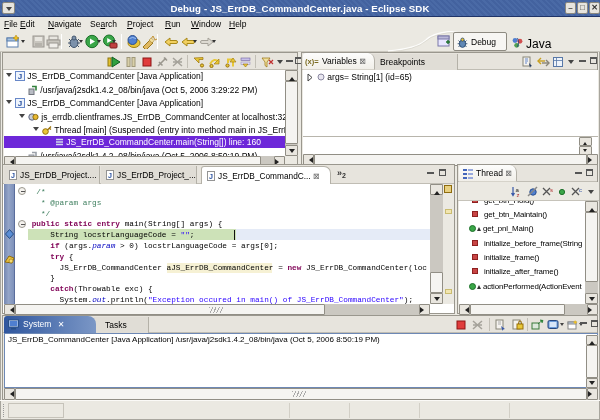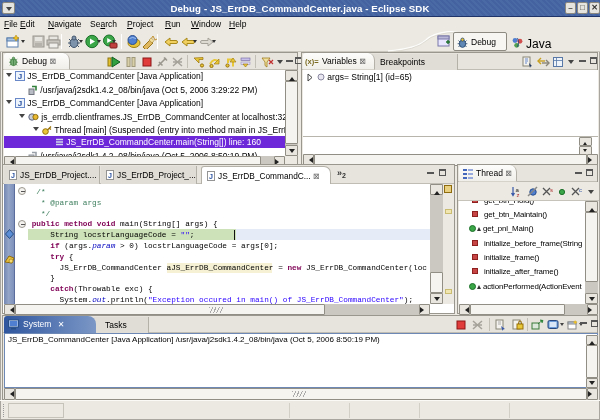--- a/index.html
+++ b/index.html
@@ -156,28 +156,20 @@
     <svg class="abs ico" style="left:511px;top:4px;width:13px" viewBox="0 0 16 15">
         <circle cx="5" cy="5" r="3" fill="#4f7fd0"></circle>
         <circle cx="11" cy="6" r="3" fill="#d05050"></circle>
         <circle cx="7" cy="11" r="3" fill="#50a050"></circle>
         <path d="M8 2q3 5 0 11" stroke="#204080" fill="none"></path>
       </svg>
     <div class="abs" style="left:526px;top:6px;font-size:12px">Java</div>
   </div>
   <div id="debugv" class="abs view" style="left:2px;top:52px;width:296px;height:114px">
     <div class="tabrow"></div>
-    <div class="vtab" style="width:66px">
-      <svg style="position:absolute;left:4px;top:3px;width:11px;height:11px" viewBox="0 0 16 16">
-          <ellipse cx="8" cy="9" rx="4.5" ry="5" fill="#76ac76" stroke="#3a7a3a"></ellipse>
-          <path d="M2.5 4.5l2.5 2M13.5 4.5l-2.5 2M1.5 9h3.5M14.5 9h-3.5M2.5 13.5l2.5-2M13.5 13.5l-2.5-2M8 4v10" stroke="#3a7a3a"></path>
-          <circle cx="8" cy="3.5" r="1.8" fill="#76ac76" stroke="#3a7a3a"></circle>
-        </svg>
-      <span style="margin-left:13px">Debug</span> <span class="close">⊠</span>
-    </div>
 
     <svg class="abs" style="left:104px;top:3px;width:15px;height:12px" viewBox="0 0 15 12">
         <rect x="1" y="2" width="3" height="8" fill="#e2c030" stroke="#907810"></rect>
         <path d="M5 1l8 5-8 5z" fill="#30a040" stroke="#106020"></path>
       </svg>
     <svg class="abs" style="left:122px;top:3px;width:12px;height:12px" viewBox="0 0 12 12">
         <rect x="2" y="1.5" width="3" height="9" fill="#d8cfa8" stroke="#a0987a"></rect>
         <rect x="7" y="1.5" width="3" height="9" fill="#d8cfa8" stroke="#a0987a"></rect>
       </svg>
     <svg class="abs" style="left:138px;top:3px;width:12px;height:12px" viewBox="0 0 12 12">
@@ -345,21 +337,21 @@
     <div class="fold" style="left:15px;top:55px"></div>
 
     <div class="abs white" style="left:25px;top:19px;width:402px;height:120px;overflow:hidden">
       <div class="abs" style="left:0;top:45px;width:208px;height:10.8px;background:#cde2b8"></div>
       <div class="abs" style="left:208px;top:45px;width:194px;height:10.8px;background:#e5ebf7"></div>
       <div class="abs" style="left:206px;top:45.5px;width:1px;height:10px;background:#111"></div>
       <div class="abs" style="left:139px;top:78.8px;width:105px;height:10.4px;background:#f6f1d4"></div>
       <pre class="abs" style="left:-1px;top:3px">  <span class="cm">/*</span>
    <span class="cm">* @param args</span>
    <span class="cm">*/</span>
- <span class="kw">public method void</span> main(String[] args) {
+ <span class="kw">public static entry</span> main(String[] args) {
      String locstrLanguageCode = <span class="str">""</span>;
      <span class="kw">if</span> (args.<span class="fld">param</span> &gt; 0) locstrLanguageCode = args[0];
      <span class="kw">try</span> {
        JS_ErrDB_CommandCenter aJS_ErrDB_CommandCenter = <span class="kw">new</span> JS_ErrDB_CommandCenter(loc
      }
      <span class="kw">catch</span>(Throwable exc) {
        System.<span class="fld">out</span>.println(<span class="str">"Exception occured in main() of JS_ErrDB_CommandCenter"</span>);
        System..println(exc);</pre>
     </div>
 

